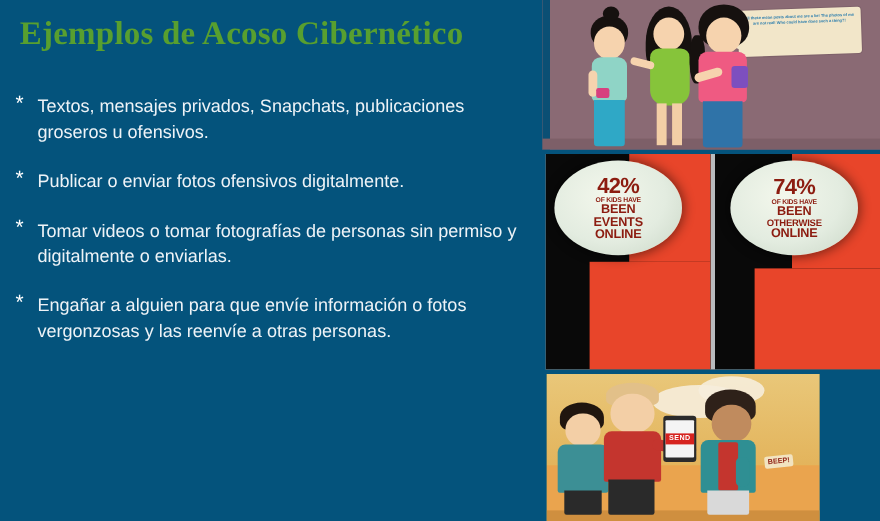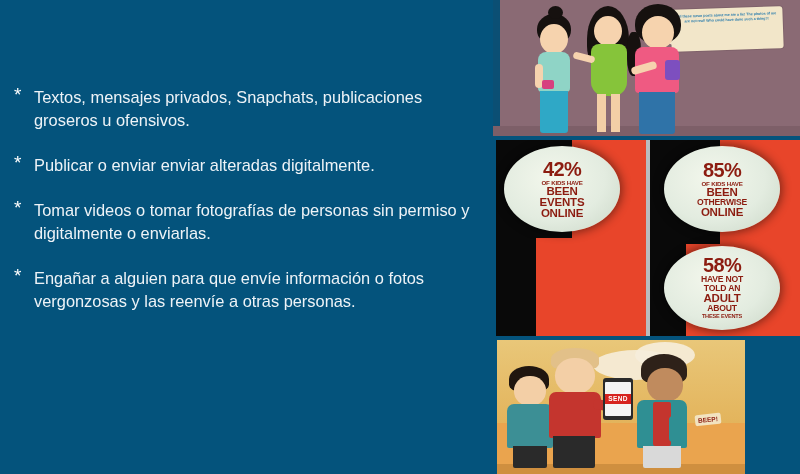--- a/index.html
+++ b/index.html
@@ -142,31 +142,32 @@
     transform:rotate(-6deg);
   }
 </style>
 </head>
 <body>
 
 <div id="slide">
 
   <div class="left-col">
 
+    <div class="slide-title">Ejemplos de Acoso Cibernético</div>
 
     <div class="bullets">
 
       <div class="bullet">
         <span class="star">*</span>
         <span class="txt">Textos, mensajes privados, Snapchats, publicaciones groseros u ofensivos.</span>
       </div>
 
       <div class="bullet">
         <span class="star">*</span>
-        <span class="txt">Publicar o enviar enviar alteradas digitalmente.</span>
+        <span class="txt">Publicar o enviar fotos ofensivos digitalmente.</span>
       </div>
 
       <div class="bullet">
         <span class="star">*</span>
         <span class="txt">Tomar videos o tomar fotografías de personas sin permiso y digitalmente o enviarlas.</span>
       </div>
 
       <div class="bullet">
         <span class="star">*</span>
         <span class="txt">Engañar a alguien para que envíe información o fotos vergonzosas y las reenvíe a otras personas.</span>
@@ -231,38 +232,28 @@
       </div>
 
     </div>
 
     <div class="stat-panel right">
       <div class="stat-wedge" style="left:70px;top:0;width:80px;height:104px;"></div>
       <div class="stat-wedge" style="left:36px;top:104px;width:114px;height:92px;"></div>
 
       <div class="oval" style="left:14px;top:6px;width:116px;height:86px;">
         <span class="inner">
-          <span class="pct">85%</span>
+          <span class="pct">74%</span>
           <span class="l1">OF KIDS HAVE</span>
           <span class="l2">BEEN</span>
           <span class="l3">OTHERWISE</span>
           <span class="l2">ONLINE</span>
         </span>
       </div>
 
-      <div class="oval" style="left:14px;top:106px;width:116px;height:84px;">
-        <span class="inner">
-          <span class="pct">58%</span>
-          <span class="l3">HAVE NOT</span>
-          <span class="l3">TOLD AN</span>
-          <span class="l2">ADULT</span>
-          <span class="l3">ABOUT</span>
-          <span class="l4">THESE EVENTS</span>
-        </span>
-      </div>
     </div>
   </div>
 
   <div class="img-bottom">
     <div class="bi-sky"></div>
     <div class="bi-ground"></div>
     <div class="bi-cloud" style="left:96px;top:10px;width:86px;height:30px;"></div>
     <div class="bi-cloud" style="left:138px;top:2px;width:60px;height:26px;"></div>
     <div class="bi-floorband"></div>
 

